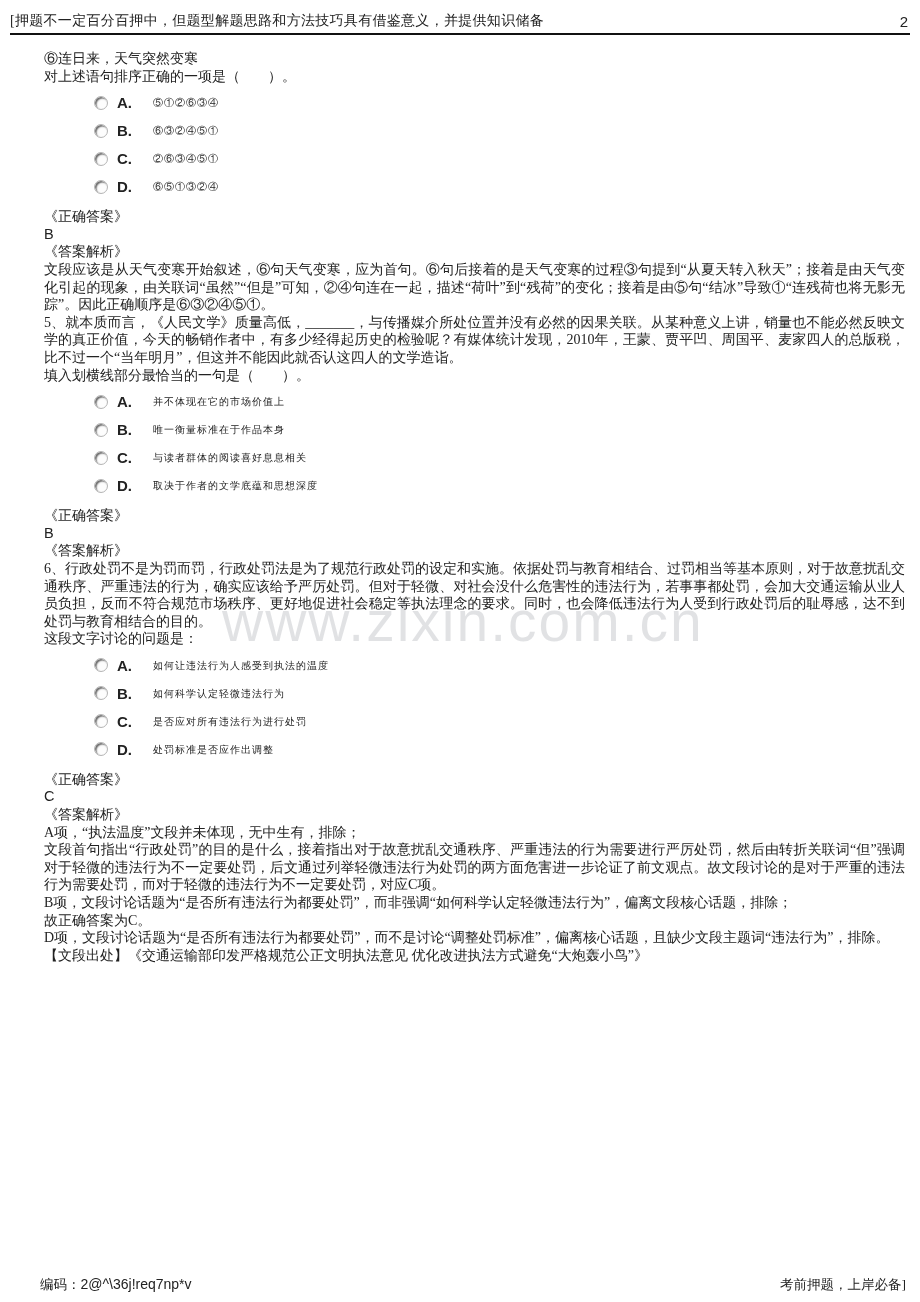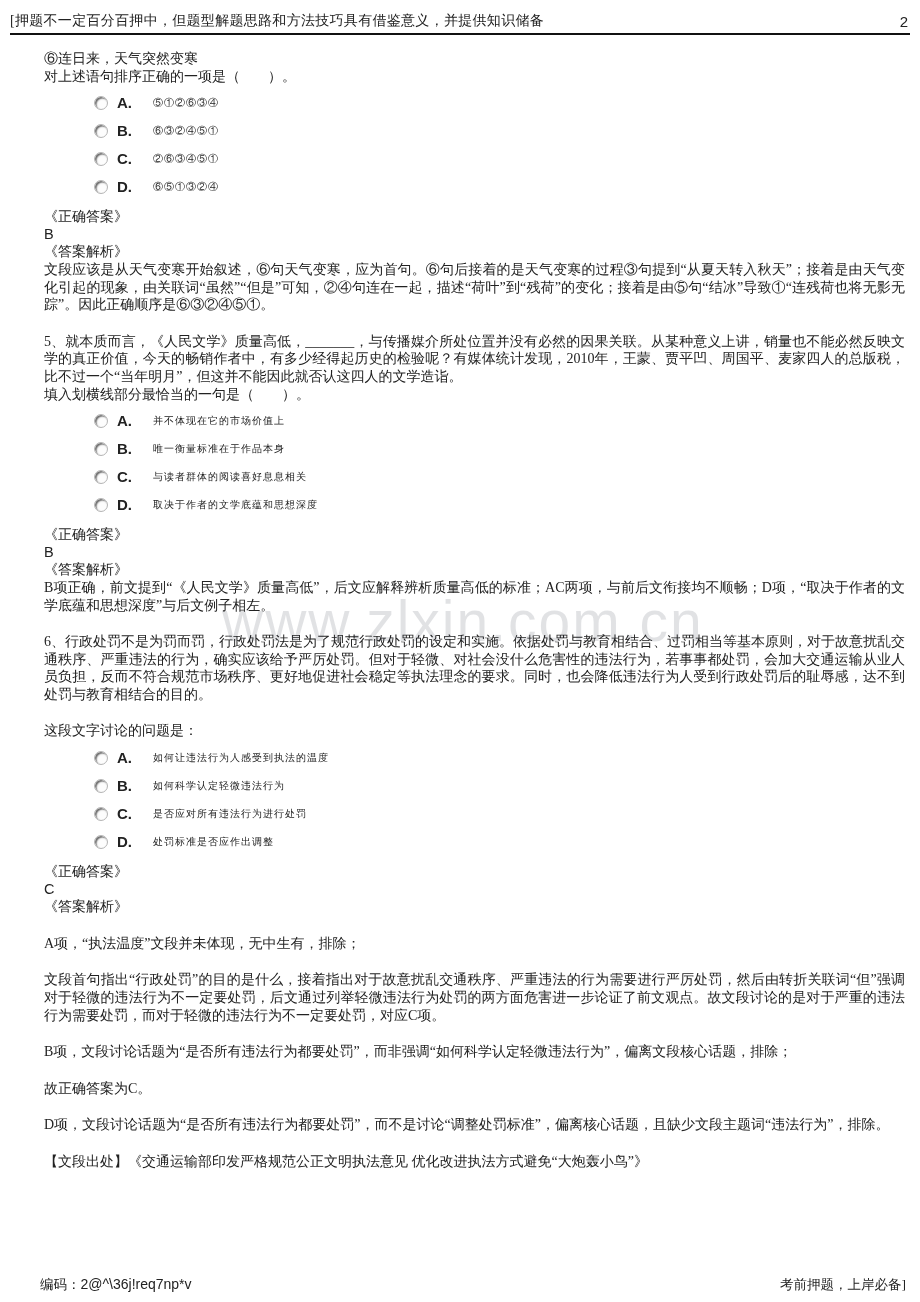--- a/index.html
+++ b/index.html
@@ -27,21 +27,21 @@
     font-size:57px;letter-spacing:2px;
     color:#0f172a;opacity:0.12;
     pointer-events:none;z-index:3;white-space:nowrap;
   }
   
   .content{
     position:absolute;top:50px;left:44px;right:15px;z-index:1;
     font-size:14px;line-height:17.6px;
   }
   .blk{margin:0;text-align:justify;}
-  .gap{margin-top:19px;}
+  .gap{}
   .answer{font-family:"Liberation Sans","DejaVu Sans",sans-serif;font-size:14.5px;}
   
   .options{margin:10px 0 14px 50px;}
   .option-row{display:flex;align-items:center;margin-bottom:13px;height:15px;}
   .radio{
     flex:0 0 auto;width:12px;height:12px;border-radius:50%;
     background:#fdfdfd;border:1px solid #b5b5b5;
     box-shadow:inset 1.5px 1.5px 1.5px rgba(70,70,70,0.8);
     margin-right:9px;
   }
@@ -120,21 +120,20 @@
         </div>
         <div class="option-row">
           <span class="radio"></span>
           <span class="opt-letter">D.</span>
           <span class="opt-text">取决于作者的文学底蕴和思想深度</span>
         </div>
       </div>
       <div class="blk">《正确答案》</div>
       <div class="blk answer">B</div>
       <div class="blk">《答案解析》</div>
-      <div class="blk">B项正确，前文提到“《人民文学》质量高低”，后文应解释辨析质量高低的标准；AC两项，与前后文衔接均不顺畅；D项，“取决于作者的文学底蕴和思想深度”与后文例子相左。</div>
       <div class="blk gap">6、行政处罚不是为罚而罚，行政处罚法是为了规范行政处罚的设定和实施。依据处罚与教育相结合、过罚相当等基本原则，对于故意扰乱交通秩序、严重违法的行为，确实应该给予严厉处罚。但对于轻微、对社会没什么危害性的违法行为，若事事都处罚，会加大交通运输从业人员负担，反而不符合规范市场秩序、更好地促进社会稳定等执法理念的要求。同时，也会降低违法行为人受到行政处罚后的耻辱感，达不到处罚与教育相结合的目的。</div>
       <div class="blk gap">这段文字讨论的问题是：</div>
       <div class="options">
         <div class="option-row">
           <span class="radio"></span>
           <span class="opt-letter">A.</span>
           <span class="opt-text">如何让违法行为人感受到执法的温度</span>
         </div>
         <div class="option-row">
           <span class="radio"></span>

